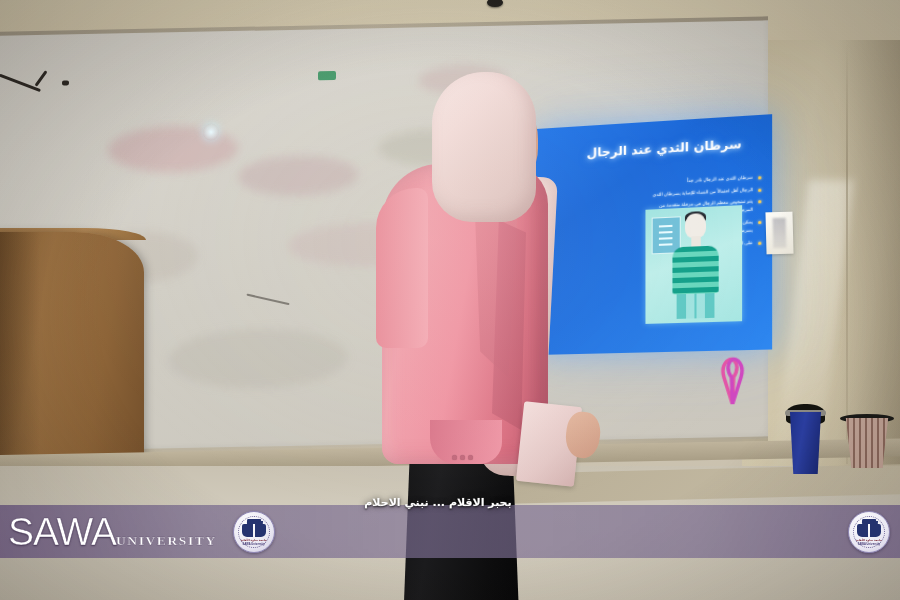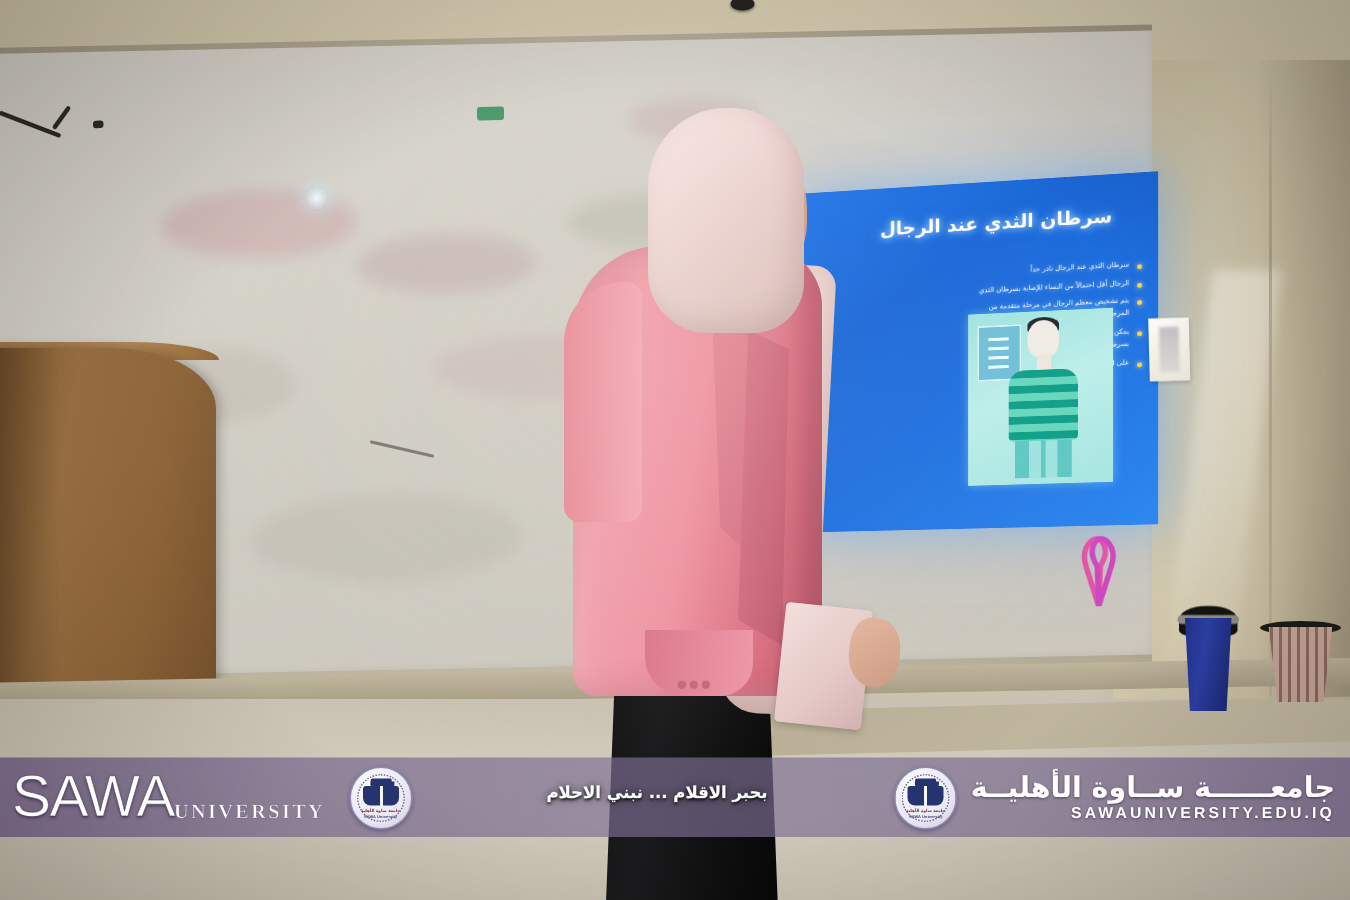--- a/index.html
+++ b/index.html
@@ -370,21 +370,21 @@
   }
   .crest-txt{
     position:absolute;left:0;right:0;bottom:5px;text-align:center;
     font-size:2.6px;color:#3d3470;font-weight:bold;letter-spacing:.1px;
     font-family:"Liberation Sans",sans-serif;line-height:1.35;
   }
   .crest-txt span{display:block;}
   .crest-txt .ar{font-family:"DejaVu Sans",sans-serif;font-size:2.8px;color:#7d2e3c;}
 
   .slogan{
-    position:absolute;left:0;top:522px;width:876px;text-align:center;
+    position:absolute;left:0;top:496px;width:876px;text-align:center;
     direction:rtl;color:#fff;font-size:11px;font-weight:bold;
     font-family:"DejaVu Sans",sans-serif;letter-spacing:.4px;
     -webkit-text-stroke:0.5px rgba(255,255,255,.25);
     text-shadow:0 1px 2px rgba(0,0,0,.85),0 0 6px rgba(0,0,0,.7);
   }
 
   .brand-right{
     position:absolute;right:10px;top:505px;height:53px;
     display:flex;align-items:center;gap:9px;
   }
@@ -521,19 +521,15 @@
 
   <div class="brand-right">
     <span class="crest">
       <span class="crest-cap"></span>
       <span class="crest-book"></span>
       <span class="crest-txt">
         <span class="ar">جامعة ساوة الأهلية</span>
         <span>SAWA University</span>
       </span>
     </span>
-    <span class="brand-right-txt">
-      <span class="ar-name">جامعــــــة ســاوة الأهليــة</span>
-      <span class="url">SAWAUNIVERSITY.EDU.IQ</span>
-    </span>
   </div>
 
 </div>
 
 </body></html>

